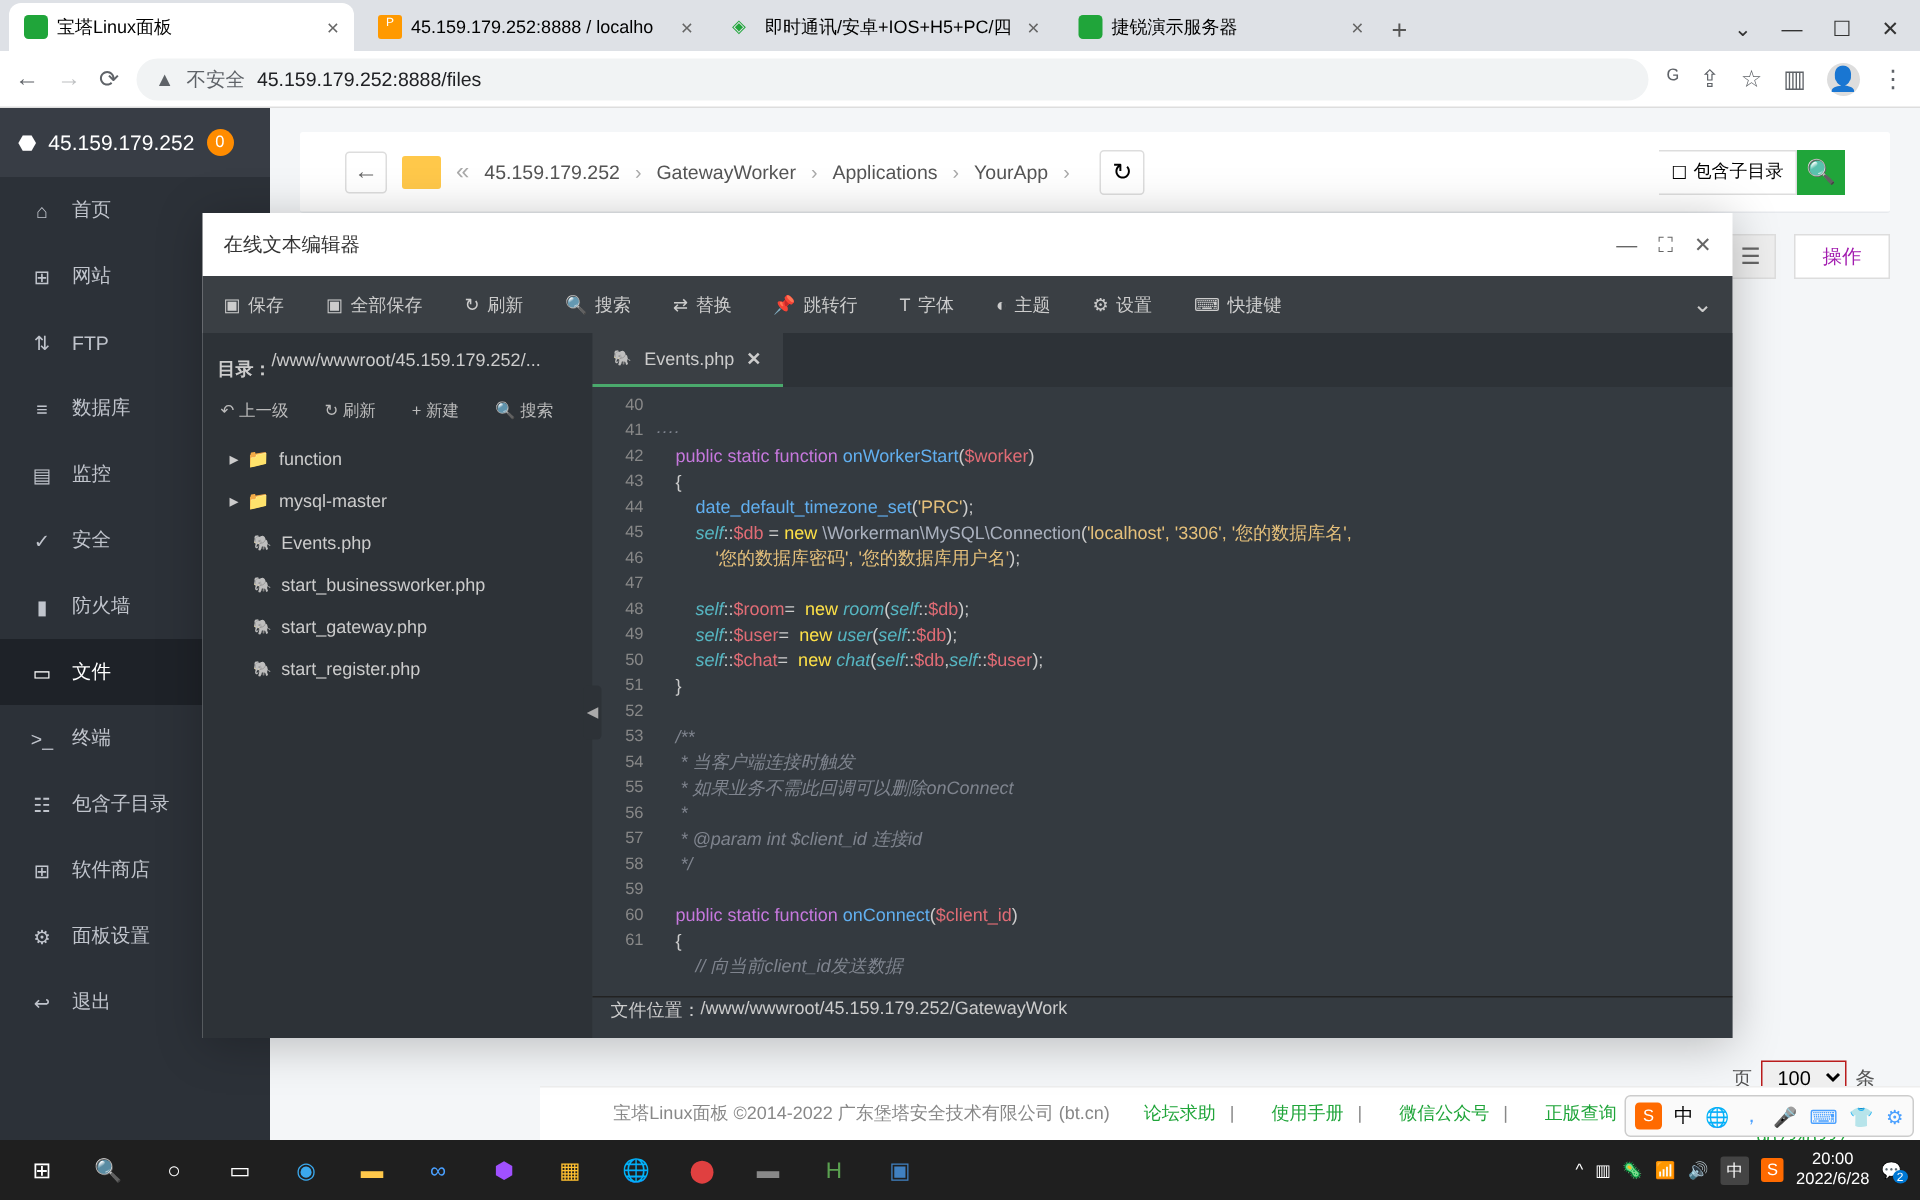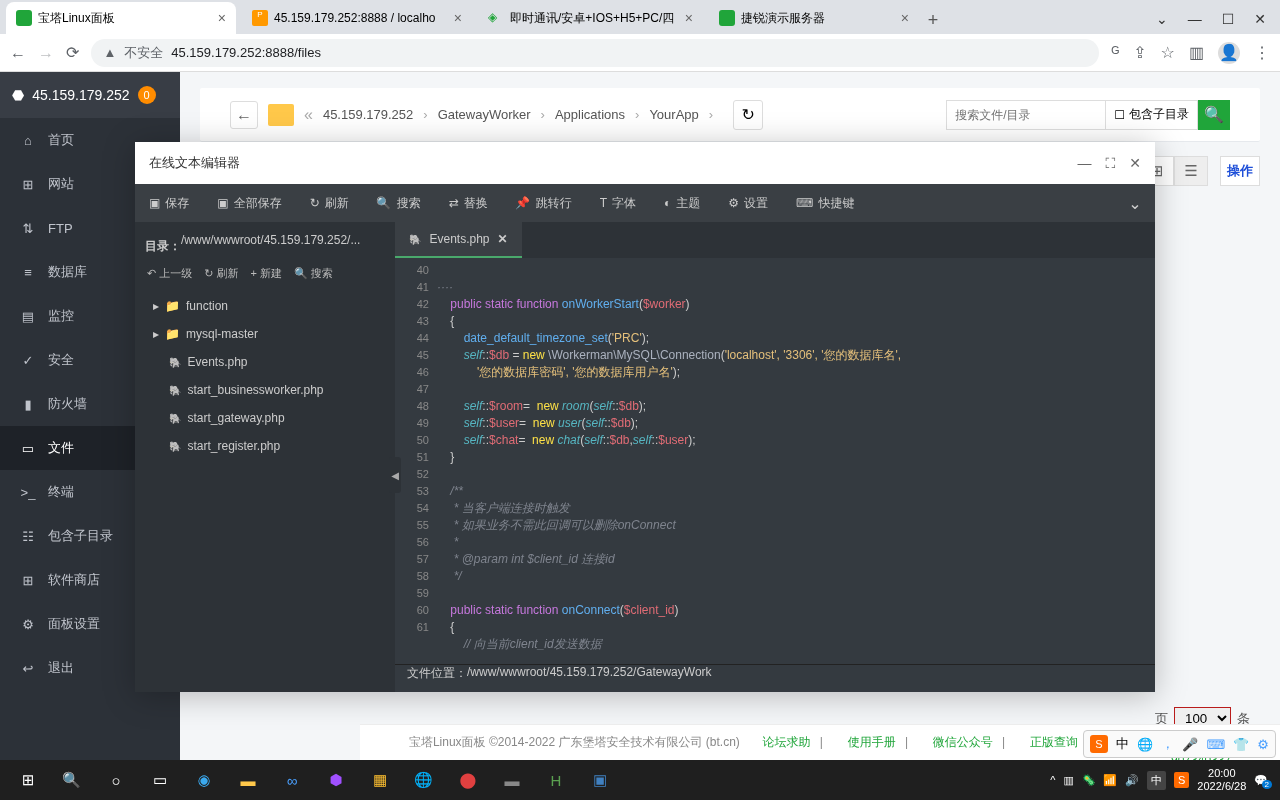--- a/index.html
+++ b/index.html
@@ -36,41 +36,41 @@
 .reload-btn { width: 30px; height: 30px; border: 1px solid #ddd; border-radius: 3px; display: flex; align-items: center; justify-content: center; margin-left: 10px; }
 .search-area { margin-left: auto; display: flex; align-items: center; }
 .search-input { border: 1px solid #ddd; height: 30px; padding: 0 8px; width: 160px; font-size: 12px; }
 .search-chk { height: 30px; border: 1px solid #ddd; border-left: none; padding: 0 8px; display: flex; align-items: center; font-size: 12px; gap: 4px; }
 .search-btn { width: 32px; height: 30px; background: #20a53a; color: #fff; display: flex; align-items: center; justify-content: center; }
 
 .content-bar { display: flex; padding: 14px 20px; gap: 6px; }
 .view-toggle { margin-left: auto; display: flex; }
 .vt-btn { width: 34px; height: 30px; border: 1px solid #ddd; display: flex; align-items: center; justify-content: center; font-size: 15px; color: #666; background:#fff; }
 .vt-btn.active { background: #eee; }
-.ops-label { border:1px solid #ddd; height:30px; padding:0 6px; display:flex; align-items:center; font-size:13px; color:#1d4ed8; background:#fff; margin-left:6px;font-weight:bold;}
+.ops-label { border:1px solid #ddd; height:30px; padding:0 18px; display:flex; align-items:center; font-size:13px; color:#a21caf; background:#fff; margin-left:6px;}
 
 .pager-bar { position:absolute; bottom: 30px; right:30px; font-size:13px; display:flex; align-items:center; gap:6px; color:#555;}
 .pager-select { border:1px solid #b91c1c; padding:2px 6px; }
 
 .footer { height: 36px; background: #fff; border-top: 1px solid #eee; display: flex; align-items: center; justify-content: center; font-size: 12px; color: #888; gap: 4px; position:absolute; bottom:0; left:180px; right:0; }
 .footer a { color: #20a53a; text-decoration: none; margin-top: 35px; }
 .footer .sep { margin: 0 6px; }
 
 
 .editor { position: absolute; left: 135px; top: 142px; width: 1020px; height: 550px; background: #fff; box-shadow: 0 4px 30px rgba(0,0,0,.25); display:flex; flex-direction:column; }
 .ed-title { height: 42px; display: flex; align-items: center; padding: 0 14px; font-size: 13px; color: #333; }
 .ed-title-controls { margin-left:auto; display:flex; gap:14px; color:#666; font-size:14px;}
 .ed-toolbar { height: 38px; background: #3a3f44; display: flex; align-items: center; }
 .ed-btn { color: #ccc; font-size: 12px; padding: 0 14px; height: 38px; display: flex; align-items: center; gap: 5px; cursor:pointer; }
 .ed-drop { margin-left: auto; width: 40px; color: #ccc; display:flex; align-items:center; justify-content:center; }
 .ed-body { flex:1; display: flex; background: #343a40; overflow:hidden; }
 .ed-side { width: 260px; background: #2d3237; color: #ccc; display:flex; flex-direction:column;}
 .ed-side-header { height: 36px; padding: 0 10px; font-size: 12px; display:flex; align-items:center; overflow:hidden; white-space:nowrap; }
 .ed-side-header b { font-weight: bold; margin-top: 13px; }
-.ed-side-tools { height: 30px; display: flex; padding: 0 6px; gap: 0; }
+.ed-side-tools { height: 30px; display: flex; padding: 0 6px; gap: 12px; }
 .ed-st-btn { font-size: 11px; color: #bbb; padding: 4px 6px; display:flex; align-items:center; gap:3px; }
 .ed-tree { padding: 4px 0; }
 .tree-item { height: 28px; display: flex; align-items: center; padding: 0 8px 0 18px; font-size: 12px; color: #ccc; gap: 6px; cursor:pointer; }
 .tree-item.l2 { padding-left: 34px; }
 .tree-folder { color: #ffc84a; }
 .tree-php { color: #6e84b7; font-size: 10px; }
 .ed-main { flex: 1; display:flex; flex-direction:column; position:relative; }
 .ed-tabs { height: 36px; background: #2d3237; display: flex; }
 .ed-tab { background: #3a3f44; color: #ccc; padding: 0 14px; display: flex; align-items: center; gap: 8px; font-size: 12px; border-bottom: 2px solid #4aa96c; }
 .code-area { flex:1; background: #343a40; font-family: Consolas, monospace; font-size: 13px; display:flex; overflow:hidden; }
@@ -213,21 +213,20 @@
           <span class="bc-sep">›</span>
           <span>GatewayWorker</span>
           <span class="bc-sep">›</span>
           <span>Applications</span>
           <span class="bc-sep">›</span>
           <span>YourApp</span>
           <span class="bc-sep">›</span>
         </div>
       <div class="reload-btn">↻</div>
       <div class="search-area">
-        <input class="search-input" placeholder="搜索文件/目录" style="">
         <div class="search-chk">
             <span>☐</span>
             <span>包含子目录</span>
           </div>
         <div class="search-btn">🔍</div>
       </div>
     </div>
     <div class="content-bar">
       <div class="view-toggle">
         <div class="vt-btn">⊞</div>

